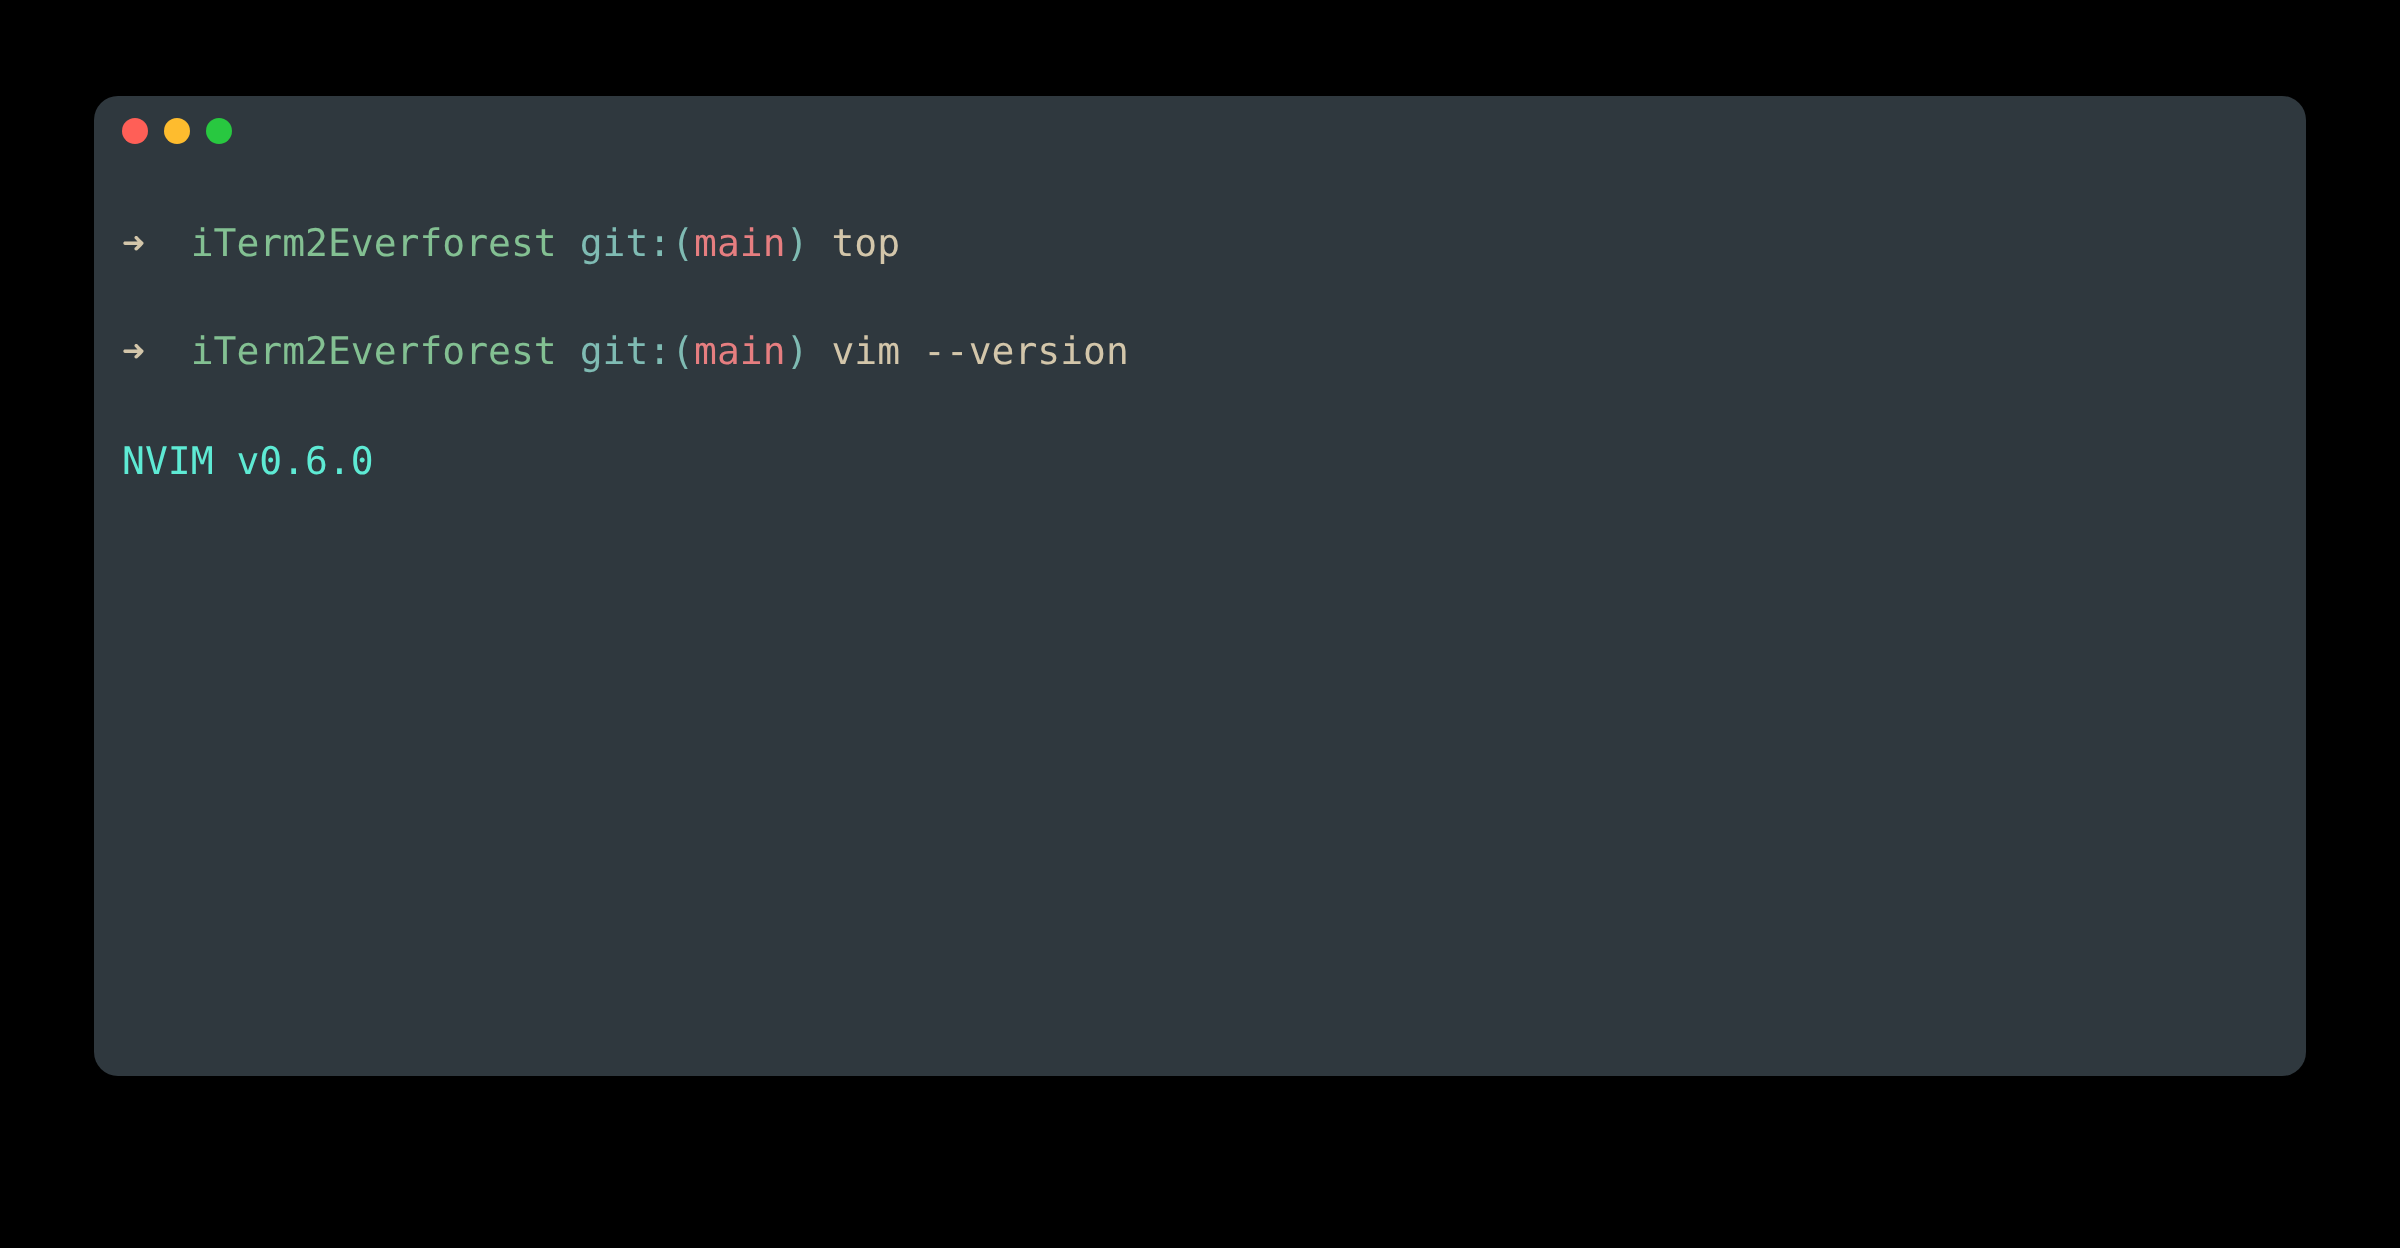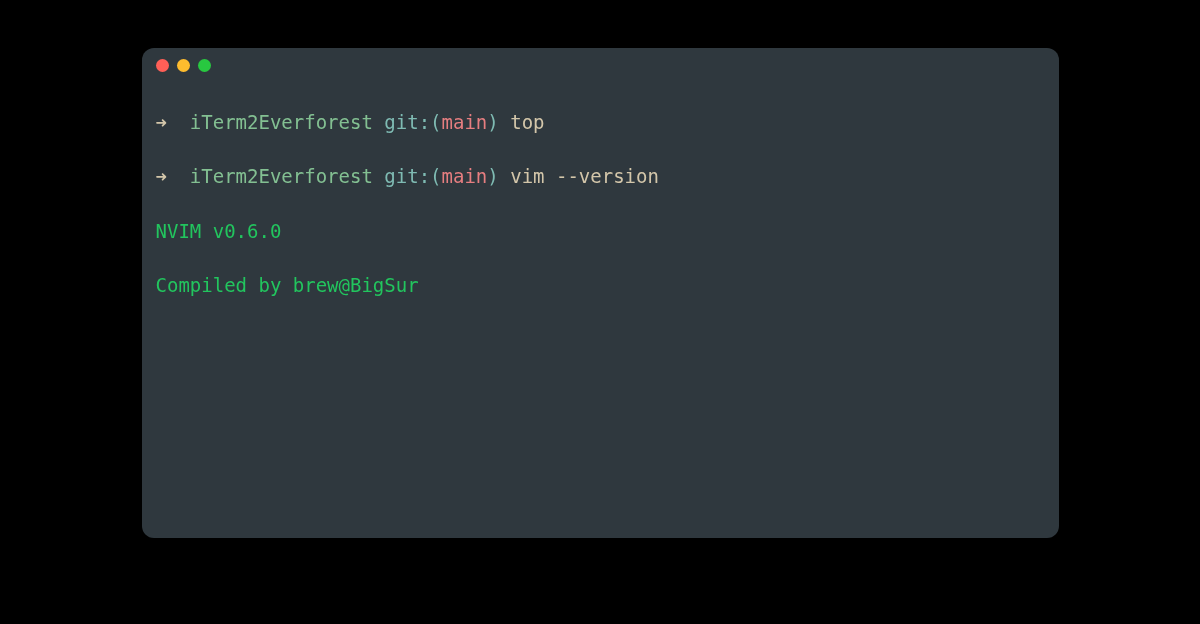--- a/index.html
+++ b/index.html
@@ -7,21 +7,21 @@
       background: #000000;
       width: 1200px;
       height: 624px;
       font-family: "SF Mono", ui-monospace, Menlo, Monaco, Consolas, monospace;
       display: flex;
       align-items: flex-start;
       justify-content: center;
       padding-top: 48px;
     }
     .terminal-window {
-      width: 917px;
+      width: 1106px;
       height: 490px;
       background: #2f383e;
       border-radius: 12px;
       box-shadow: 0 20px 60px rgba(0,0,0,0.6);
       overflow: hidden;
       position: relative;
     }
     .titlebar {
       height: 34px;
       display: flex;
@@ -44,37 +44,36 @@
       line-height: 1.43;
       white-space: pre;
       color: #d3c6aa;
     }
     .arrow   { color: #d3c6aa; }
     .dir     { color: #83c092; }
     .gitlbl  { color: #7fbbb3; }
     .paren   { color: #7fbbb3; }
     .branch  { color: #e67e80; }
     .cmd     { color: #d3c6aa; }
-    .plain   { color: #22c55e; }
+    .plain   { color: #5eead4; }
   </style>
 </head>
 <body>
 
 <div class="terminal-window">
   <div class="titlebar">
     <div class="traffic-light red"></div>
     <div class="traffic-light yellow"></div>
     <div class="traffic-light green"></div>
   </div>
 
   <div class="terminal-body">
 <div><span class="arrow">➜</span>  <span class="dir">iTerm2Everforest</span> <span class="gitlbl">git:</span><span class="paren">(</span><span class="branch">main</span><span class="paren">)</span> <span class="cmd">top</span></div>
 <div><span class="arrow">➜</span>  <span class="dir">iTerm2Everforest</span> <span class="gitlbl">git:</span><span class="paren">(</span><span class="branch">main</span><span class="paren">)</span> <span class="cmd">vim --version</span></div>
 <div class="plain">NVIM v0.6.0</div>
-<div class="plain">Compiled by brew@BigSur</div>
 <div class="plain"> </div>
 
 
 
 
 
 
 
   </div>
 </div>

